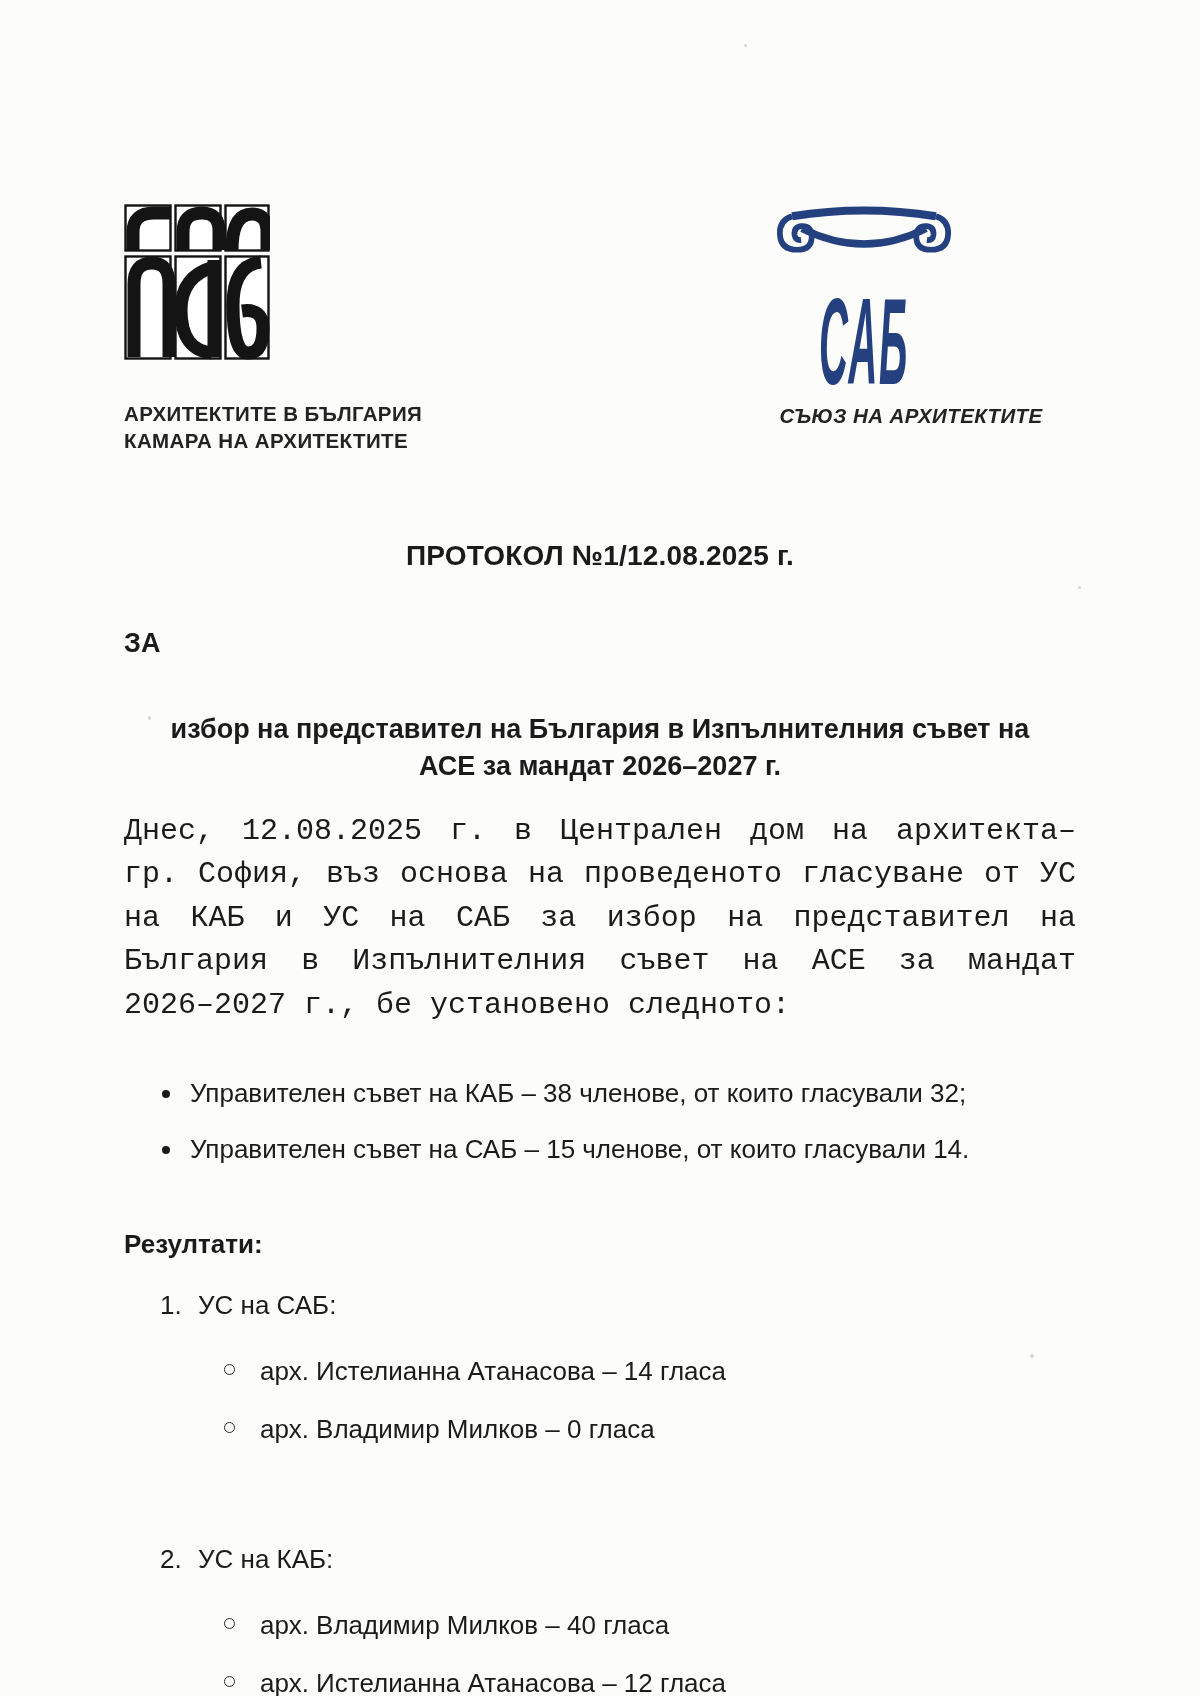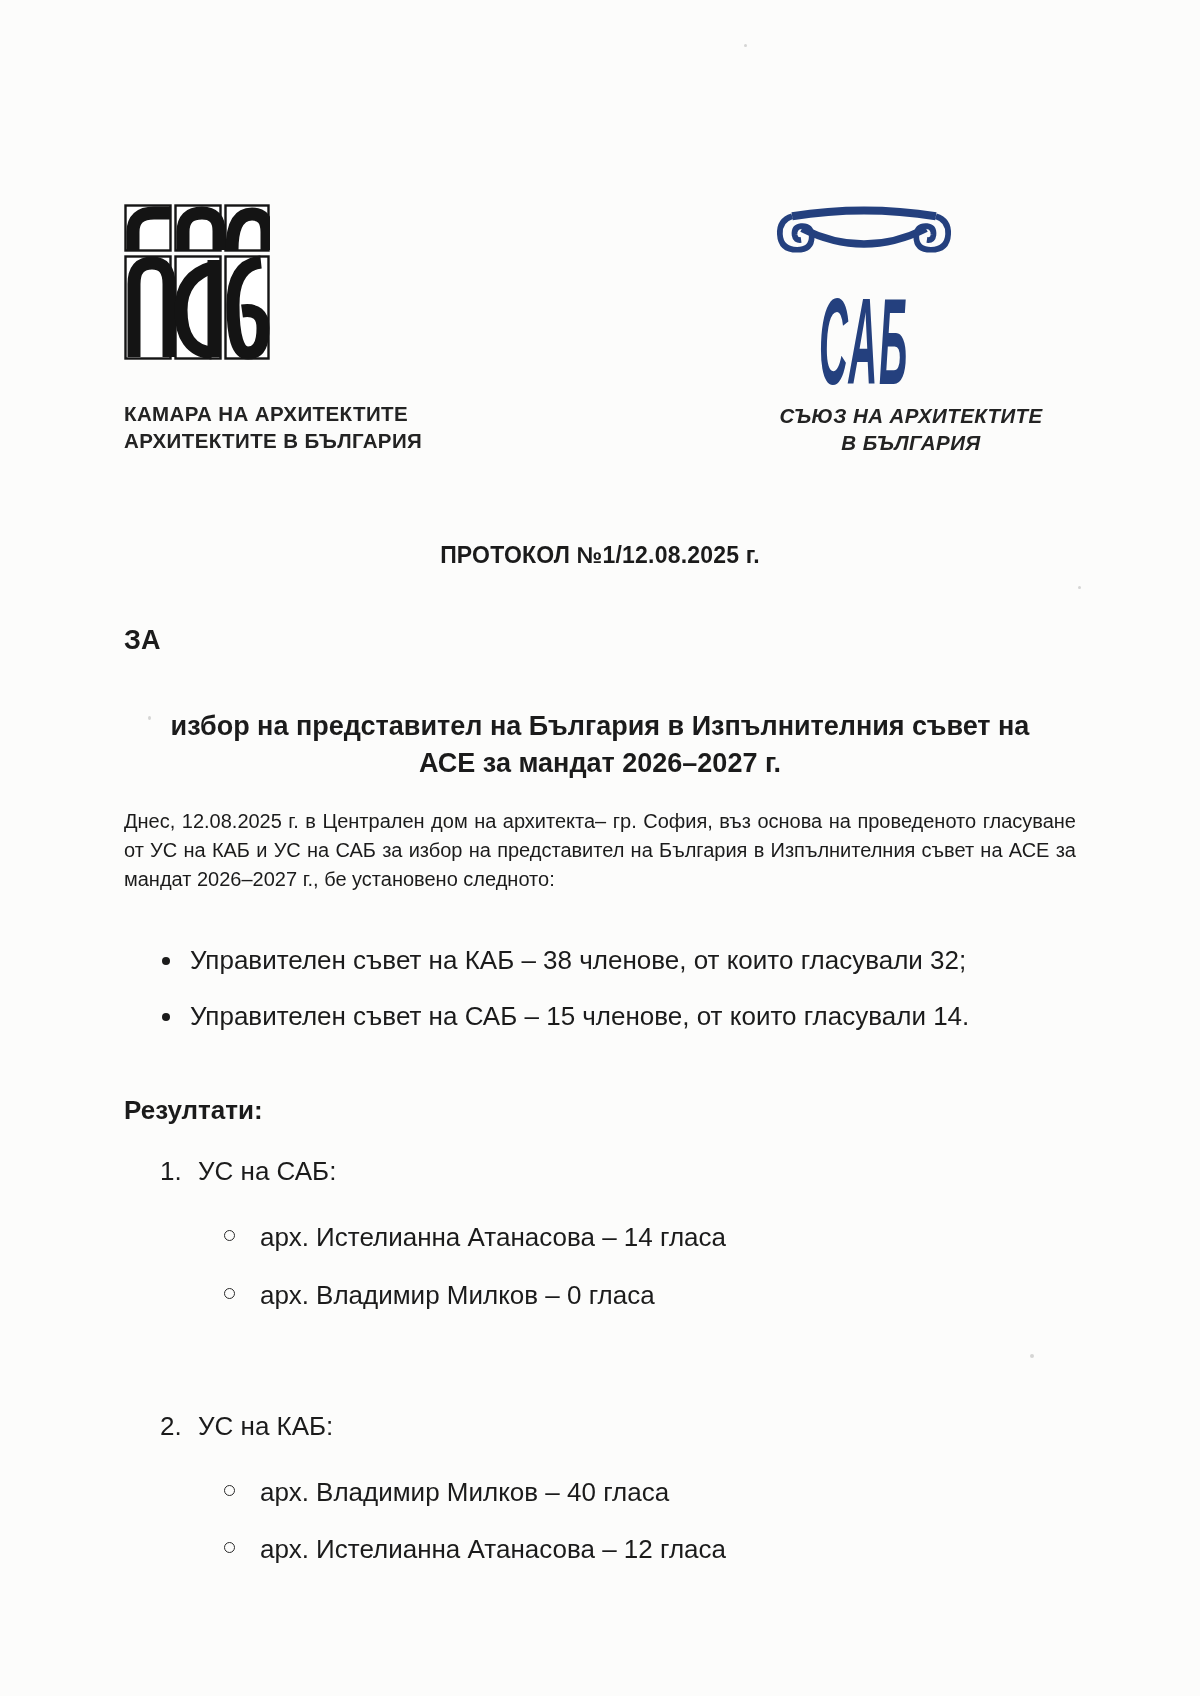--- a/index.html
+++ b/index.html
@@ -24,34 +24,35 @@
   .sab-logo-svg{width:180px;height:196px;display:block;margin-left:28px;}
   .org-caption{
     font-weight:bold;font-size:20.5px;line-height:1.32;
     letter-spacing:.4px;color:#232323;
   }
   .kab .org-caption{margin-top:40px;}
   .sab .org-caption{margin-top:2px;text-align:center;}
   
   .doc{padding:0 124px;}
   .doc-title{
-    text-align:center;font-weight:bold;font-size:23px;
+    text-align:center;font-weight:bold;font-size:28px;
     margin:86px 0 0 0;letter-spacing:.2px;
   }
   .doc-preposition{
     text-align:left;font-weight:bold;font-size:27px;
     margin:56px 0 0 0;
   }
   .doc-subject{
     text-align:center;font-weight:bold;font-size:27px;line-height:1.35;
     max-width:895px;margin:52px auto 0 auto;
   }
   .intro{
-    font-size:20px;line-height:1.45;text-align:justify;
+    font-size:30px;line-height:1.45;text-align:justify;
     margin:26px 0 0 0;
+    font-family:Liberation Mono, monospace;
   }
   .vote-list{
     list-style:none;margin:48px 0 0 0;padding:0;
     font-size:26px;line-height:1.45;
   }
   .vote-list li{position:relative;padding-left:66px;margin-bottom:18px;}
   .bullet-dot{
     position:absolute;left:38px;top:15px;width:8px;height:8px;border-radius:50%;
     background:#1b1b1b;
   }
@@ -101,22 +102,22 @@
           <path d="M9,46 V28 Q9,9 30,9 H46"></path>
           <path d="M59,46 V28 Q59,9 78,9 Q95,9 95,27 V46"></path>
           <path d="M108,46 Q108,10 128,10 Q143,10 143,28 V46"></path>
           <path d="M10,153 V80 Q10,59 28,59 Q45,59 45,80 V153"></path>
           <path d="M90,63 Q57,72 57,106 Q57,146 88,149"></path>
           <path d="M90,56 V153"></path>
           <path d="M137,58 Q109,61 109,101 Q109,149 124,149 Q139,149 139,124 Q139,104 118,107"></path>
         </g>
       </svg>
       <div class="org-caption">
+        <div>АРХИТЕКТИТЕ В БЪЛГАРИЯ</div>
         <div>КАМАРА НА АРХИТЕКТИТЕ</div>
-        <div>АРХИТЕКТИТЕ В БЪЛГАРИЯ</div>
       </div>
     </div>
 
     <div class="org-block sab">
       <svg class="sab-logo-svg" viewBox="0 0 220 240" aria-hidden="true">
         <g fill="none" stroke="#24407e">
 
           <path d="M22,15 Q110,1 198,15" stroke-width="10"></path>
 
           <path d="M34,30 Q110,68 186,30" stroke-width="9"></path>
@@ -125,21 +126,20 @@
 
           <path d="M198,15 Q214,20 213,37 Q212,56 192,56 Q174,56 174,40 Q174,26 187,27 Q196,28 195,38 Q194,45 187,44" stroke-width="7"></path>
         </g>
 
         <g transform="translate(110,62) scale(1,3.05)">
           <text x="0" y="52" text-anchor="middle" font-family="Liberation Sans, DejaVu Sans, sans-serif" font-size="49" font-weight="bold" fill="#24407e" letter-spacing="2">САБ</text>
         </g>
       </svg>
       <div class="org-caption">
         <div>СЪЮЗ НА АРХИТЕКТИТЕ</div>
-        <div>В БЪЛГАРИЯ</div>
       </div>
     </div>
   </header>
 
   <main class="doc">
 
     <h1 class="doc-title">ПРОТОКОЛ №1/12.08.2025 г.</h1>
 
     <div class="doc-preposition">ЗА</div>
 

